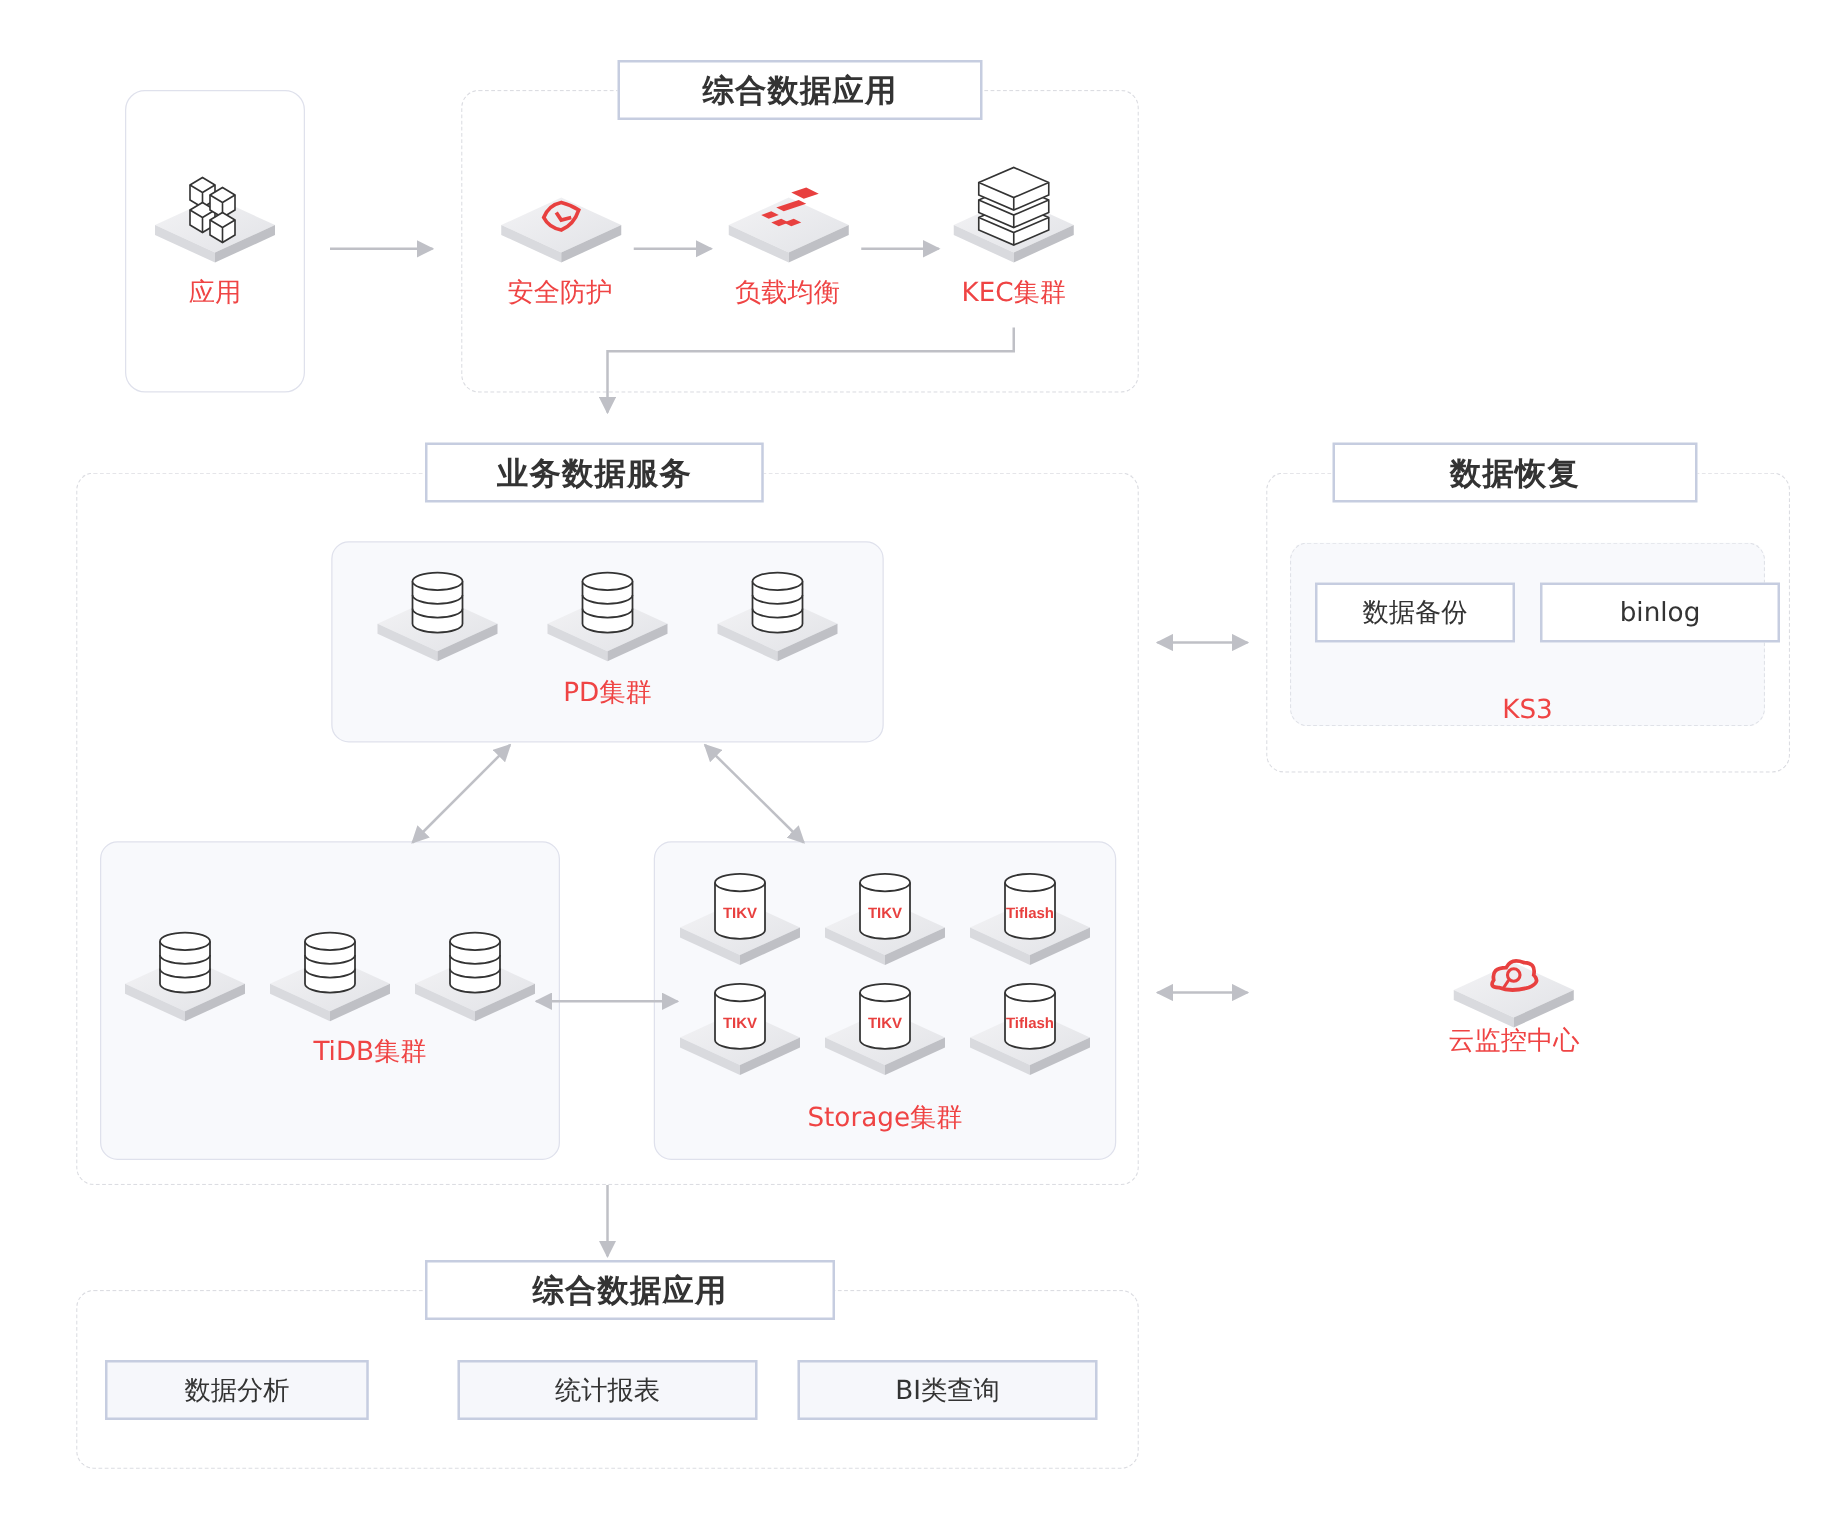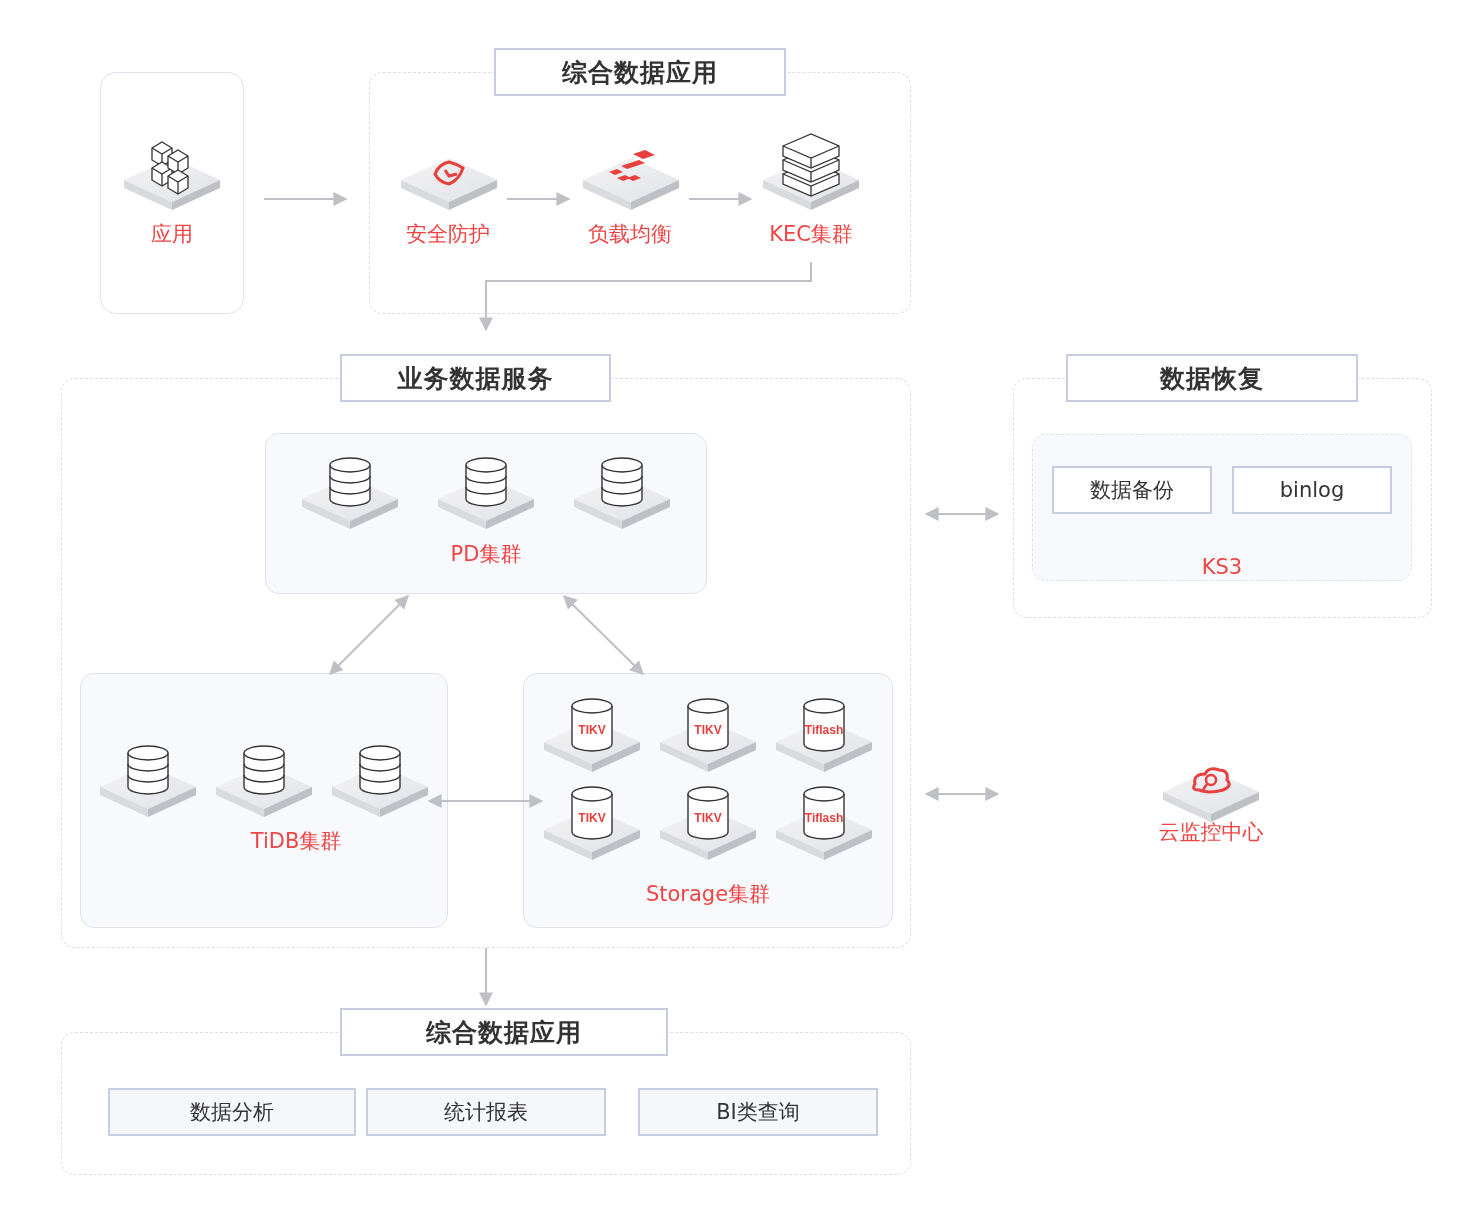--- a/index.html
+++ b/index.html
@@ -293,33 +293,33 @@
         <g>
           <path d="M30,16 v38 a20,7 0 0 0 40,0 v-38" fill="#fff" stroke="#333" stroke-width="1.4"></path>
           <ellipse cx="50" cy="16" rx="20" ry="7" fill="#fff" stroke="#333" stroke-width="1.4"></ellipse>
           <text x="50" y="44" text-anchor="middle" font-size="12" font-weight="bold" fill="#e8403f" font-family="Liberation Sans, sans-serif">Tiflash</text>
         </g>
       </svg></div>
   </div>
 <div class="label" style="left:708px;top:880px;">Storage集群</div>
 
 <div class="tag-box" style="left:1052px;top:466px;width:160px;height:48px;">数据备份</div>
-<div class="tag-box" style="left:1232px;top:466px;width:160px;height:48px;">binlog</div>
+<div class="tag-box" style="left:1232px;top:466px;width:192px;height:48px;">binlog</div>
 <div class="label" style="left:1222px;top:535px;margin-top:20px;">KS3</div>
 
 <div class="node" style="left:1161px;top:740px;">
   <svg viewBox="0 0 100 90">
       <g>
         <path d="M2,52 L50,30 L98,52 L50,74 Z" fill="url(#topg)"></path>
         <path d="M2,52 L50,74 L50,82 L2,60 Z" fill="#d9dade"></path>
         <path d="M50,74 L98,52 L98,60 L50,82 Z" fill="#bfc0c5"></path>
       </g>
 
     <path d="M34,44 q-2,-10 10,-10 q4,-8 14,-4 q10,0 8,10 q6,6 -4,10 q-14,4 -24,0 q-8,0 -4,-6 z" fill="none" stroke="#e8403f" stroke-width="3"></path>
     <circle cx="50" cy="40" r="5" fill="none" stroke="#e8403f" stroke-width="2.5"></circle>
     <path d="M46,44 l-4,6" stroke="#e8403f" stroke-width="2.5"></path>
   </svg>
 </div>
 <div class="label" style="left:1211px;top:818px;">云监控中心</div>
 
-<div class="tag-box tinted" style="left:108px;top:1088px;width:248px;height:48px;">数据分析</div>
+<div class="tag-box tinted" style="left:84px;top:1088px;width:211px;height:48px;">数据分析</div>
 <div class="tag-box tinted" style="left:366px;top:1088px;width:240px;height:48px;">统计报表</div>
 <div class="tag-box tinted" style="left:638px;top:1088px;width:240px;height:48px;">BI类查询</div>
 
 </body></html>

